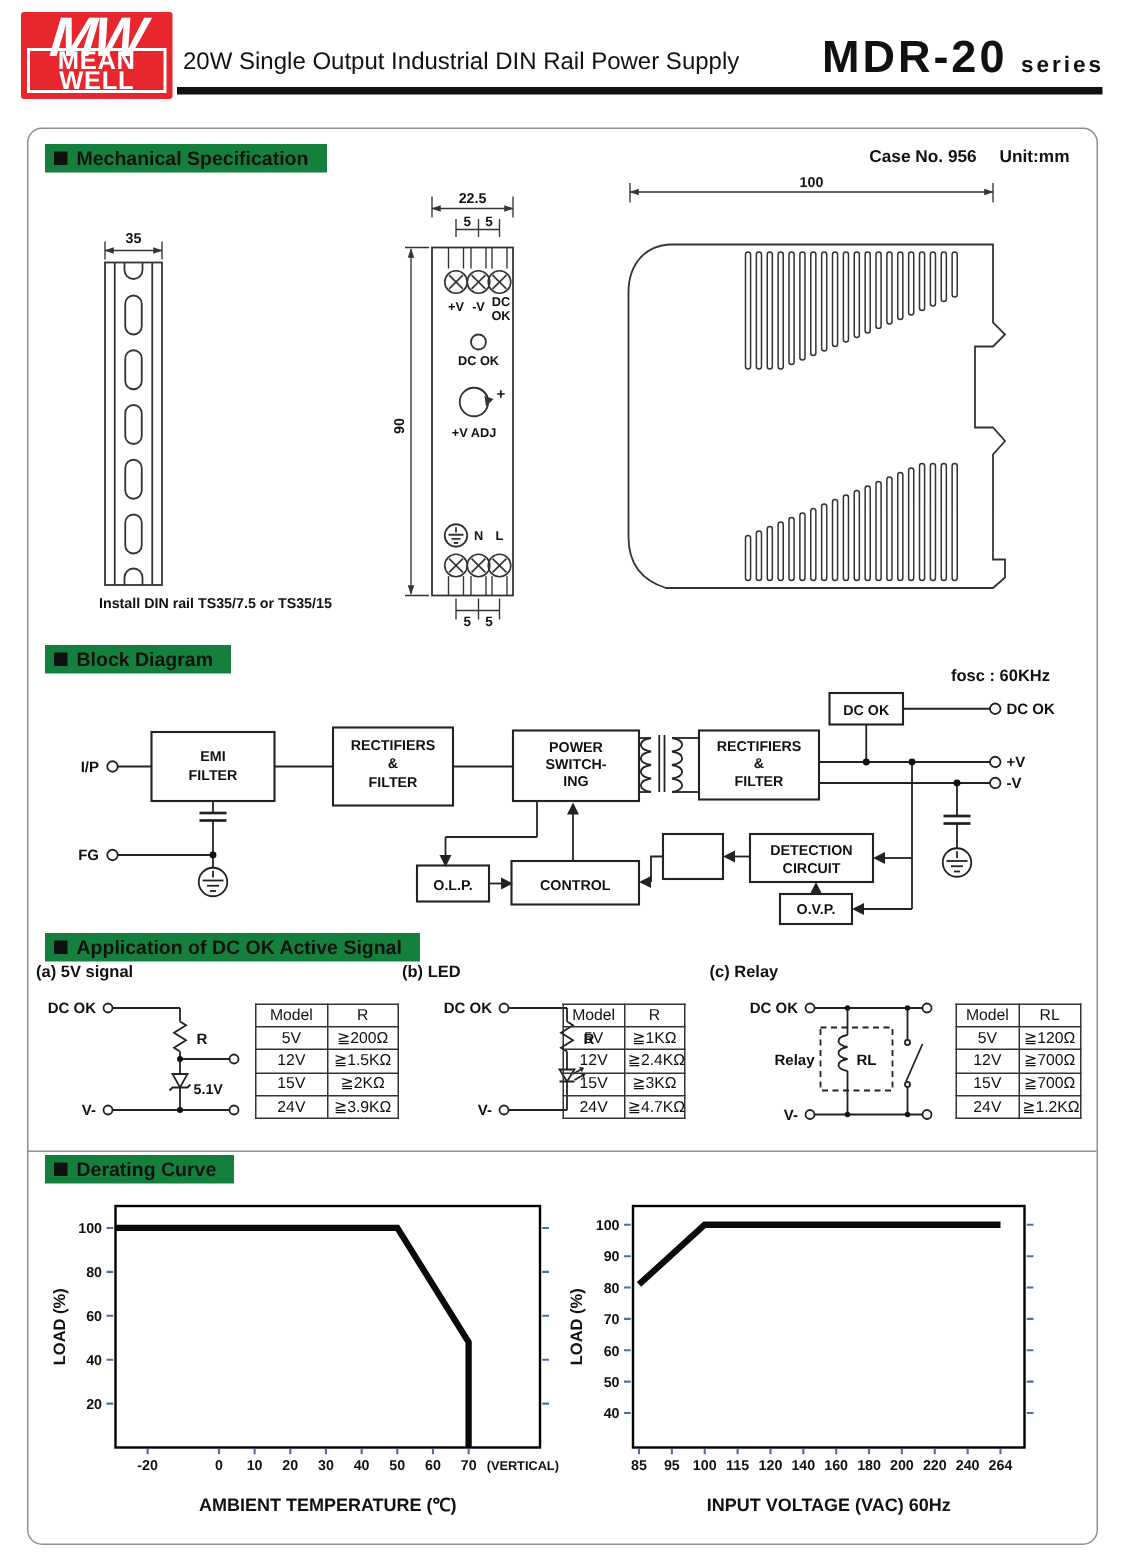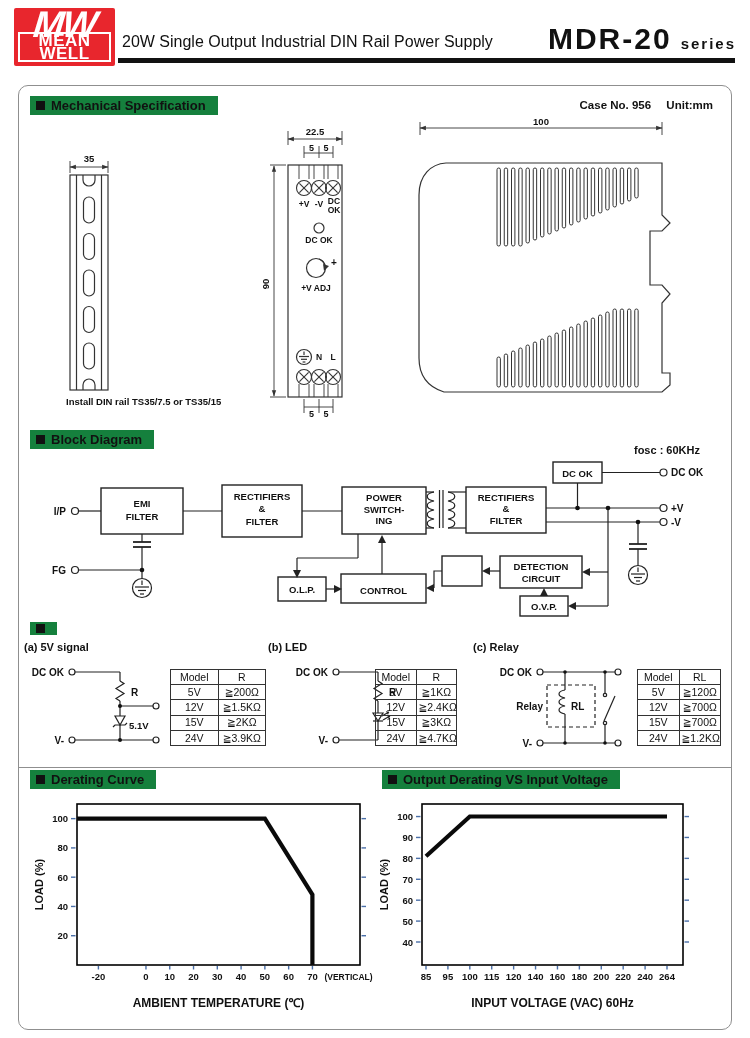--- a/index.html
+++ b/index.html
@@ -365,20 +365,21 @@
       <text x="521" y="142">CIRCUIT</text>
       <text x="524" y="169.5">O.V.P.</text>
       <text x="651" y="36" text-anchor="start" font-size="10">DC OK</text>
       <text x="651" y="71.5" text-anchor="start" font-size="10">+V</text>
       <text x="651" y="85.5" text-anchor="start" font-size="10">-V</text>
     </g>
   </svg>
 
   <div class="abs sec" style="left:30px;top:622px">
     <span class="sq"></span>
+    <span>Application of DC OK Active Signal</span>
   </div>
 
   <svg class="abs" id="app-svg" style="left:20px;top:635px" width="710" height="130" viewBox="0 0 710 130">
 
     <g>
       <text x="4" y="16" class="sub-label" font-size="11" font-weight="bold" fill="#111">(a) 5V signal</text>
       <g stroke="#222" stroke-width="1.2" fill="none">
         <circle cx="52" cy="37" r="3"></circle>
           <circle cx="136" cy="71" r="3"></circle>
         <circle cx="52" cy="105" r="3"></circle>
@@ -527,24 +528,20 @@
         <tr>
           <td>24V</td>
           <td>≧1.2KΩ</td>
         </tr>
       </tbody>
     </table>
 
   <div class="abs sec" style="left:30px;top:770px">
     <span class="sq"></span>
     <span>Derating Curve</span>
-  </div>
-  <div class="abs sec" style="left:382px;top:770px">
-    <span class="sq"></span>
-    <span>Output Derating VS Input Voltage</span>
   </div>
   <svg class="abs" id="chart1" style="left:30px;top:792px" width="345" height="225" viewBox="0 0 345 225">
       <rect x="47" y="12" width="283" height="161" fill="none" stroke="#000" stroke-width="1.6"></rect>
       <line x1="41" y1="143.72727272727272" x2="45.5" y2="143.72727272727272" stroke="#4a6fa8" stroke-width="1.4"></line>
       <line x1="331.5" y1="143.72727272727272" x2="336" y2="143.72727272727272" stroke="#4a6fa8" stroke-width="1.4"></line>
       <text x="38" y="147.22727272727272" text-anchor="end" font-size="9.5" font-weight="bold" fill="#111">20</text>
       <line x1="41" y1="114.45454545454545" x2="45.5" y2="114.45454545454545" stroke="#4a6fa8" stroke-width="1.4"></line>
       <line x1="331.5" y1="114.45454545454545" x2="336" y2="114.45454545454545" stroke="#4a6fa8" stroke-width="1.4"></line>
       <text x="38" y="117.95454545454545" text-anchor="end" font-size="9.5" font-weight="bold" fill="#111">40</text>
       <line x1="41" y1="85.18181818181819" x2="45.5" y2="85.18181818181819" stroke="#4a6fa8" stroke-width="1.4"></line>

